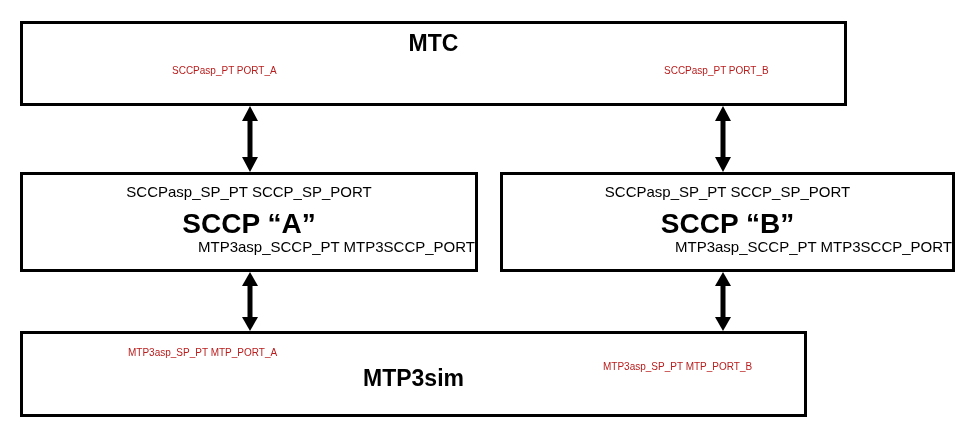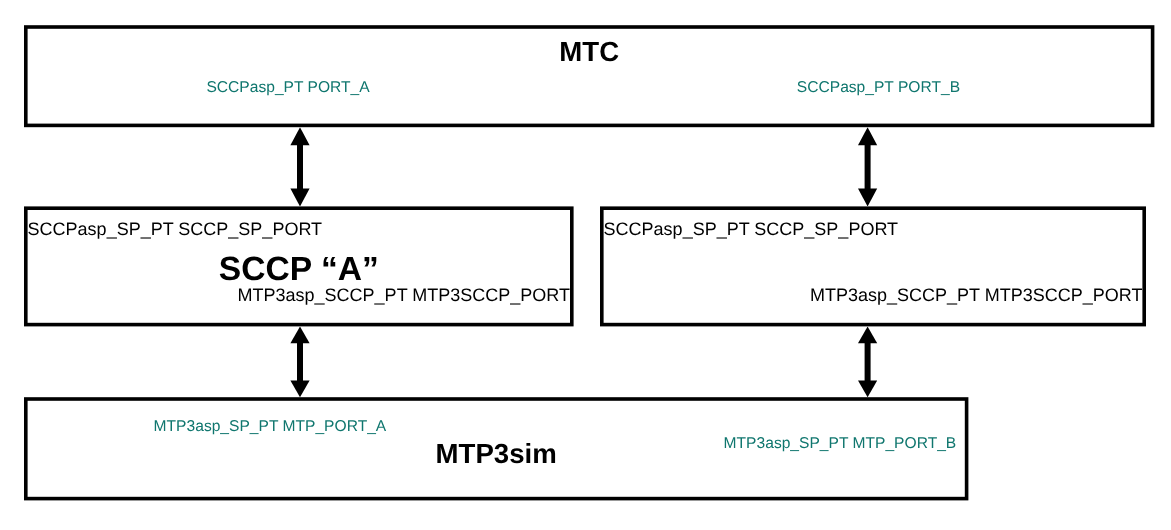--- a/index.html
+++ b/index.html
@@ -21,21 +21,21 @@
   .box {
     position: absolute;
     box-sizing: border-box;
     border: 3px solid #000000;
     background: #ffffff;
   }
   
   #box-mtc {
     left: 20px;
     top: 21px;
-    width: 942px;
+    width: 827px;
     height: 85px;
   }
   
   #box-sccp-a {
     left: 20px;
     top: 172px;
     width: 458px;
     height: 100px;
   }
   #box-sccp-b {
@@ -64,36 +64,37 @@
   }
   #title-mtc { top: 6px; }
   #title-mtp3sim { top: 31px; }
   .sccp-title {
     top: 33px;
     font-size: 28px;
   }
 
   .port-label {
     position: absolute;
-    font-size: 13px;
+    font-size: 10px;
     font-weight: normal;
     white-space: nowrap;
-    color: #0f766e;
+    color: #b91c1c;
   }
 
   
   #mtc-port-a { top: 41px; left: 149px; }
   #mtc-port-b { top: 41px; left: 598px; margin-left: 43px; }
 
   
   .sccp-upper-ports {
     position: absolute;
     top: 8px;
     width: 100%;
     left: 0;
+    text-align: center;
     font-size: 15px;
     white-space: nowrap;
   }
   .sccp-lower-ports {
     position: absolute;
     top: 63px;
     width: 100%;
     left: 0;
     text-align: right;
     font-size: 15px;
@@ -142,20 +143,21 @@
   </div>
 
   <div class="box" id="box-sccp-a">
     <div class="sccp-upper-ports">SCCPasp_SP_PT  SCCP_SP_PORT</div>
     <div class="box-title sccp-title">SCCP “A”</div>
     <div class="sccp-lower-ports">MTP3asp_SCCP_PT  MTP3SCCP_PORT</div>
   </div>
 
   <div class="box" id="box-sccp-b">
     <div class="sccp-upper-ports">SCCPasp_SP_PT  SCCP_SP_PORT</div>
+    <div class="box-title sccp-title">SCCP “B”</div>
     <div class="sccp-lower-ports">MTP3asp_SCCP_PT  MTP3SCCP_PORT</div>
   </div>
 
   <div class="connector" id="conn-a-lower">
     <svg width="24" height="59" viewBox="0 0 24 59">
       <line x1="12" y1="10" x2="12" y2="49" stroke="#000000" stroke-width="5"></line>
       <polygon points="12,0 4,14 20,14" fill="#000000"></polygon>
       <polygon points="12,59 4,45 20,45" fill="#000000"></polygon>
     </svg>
   </div>

